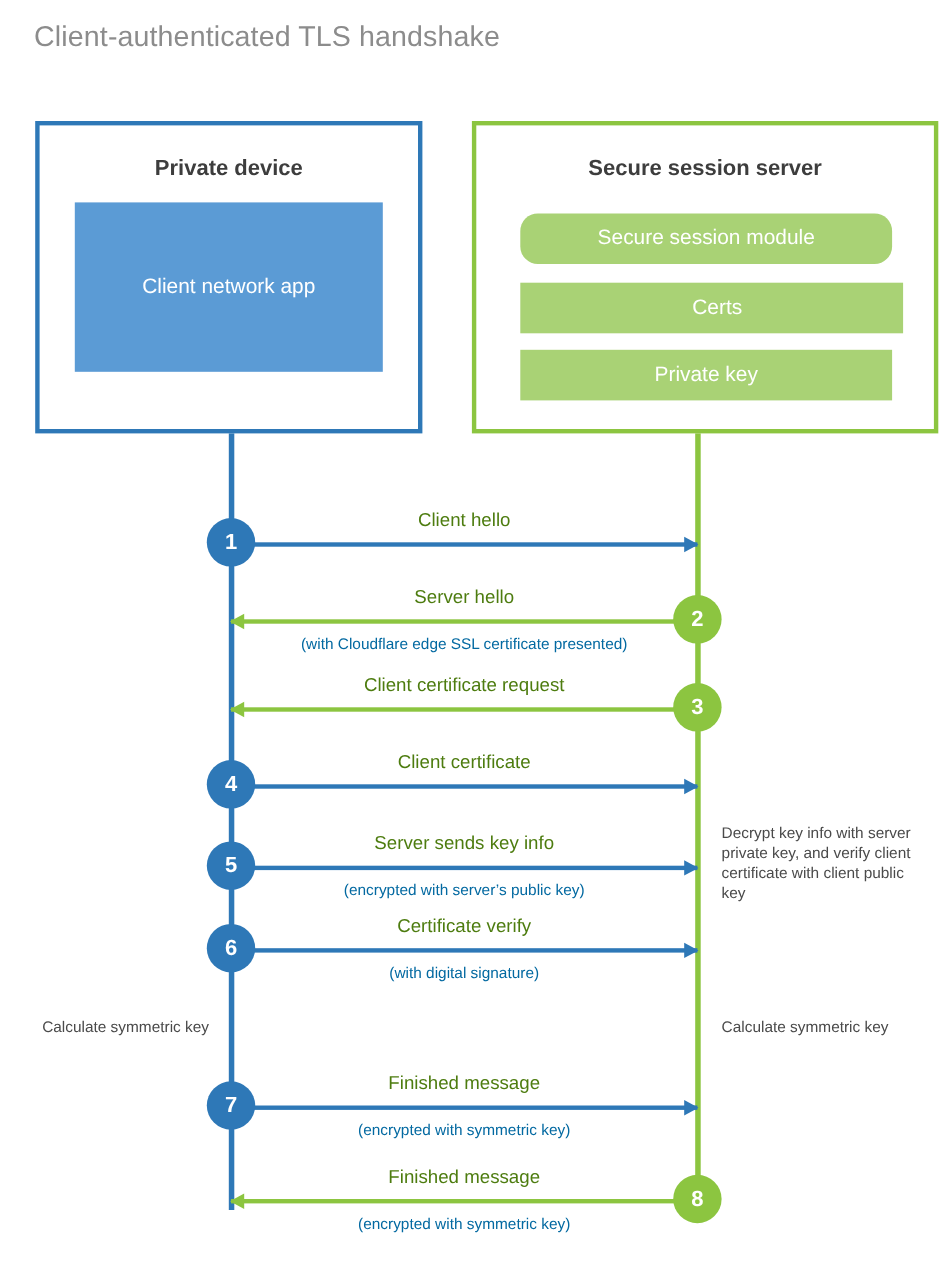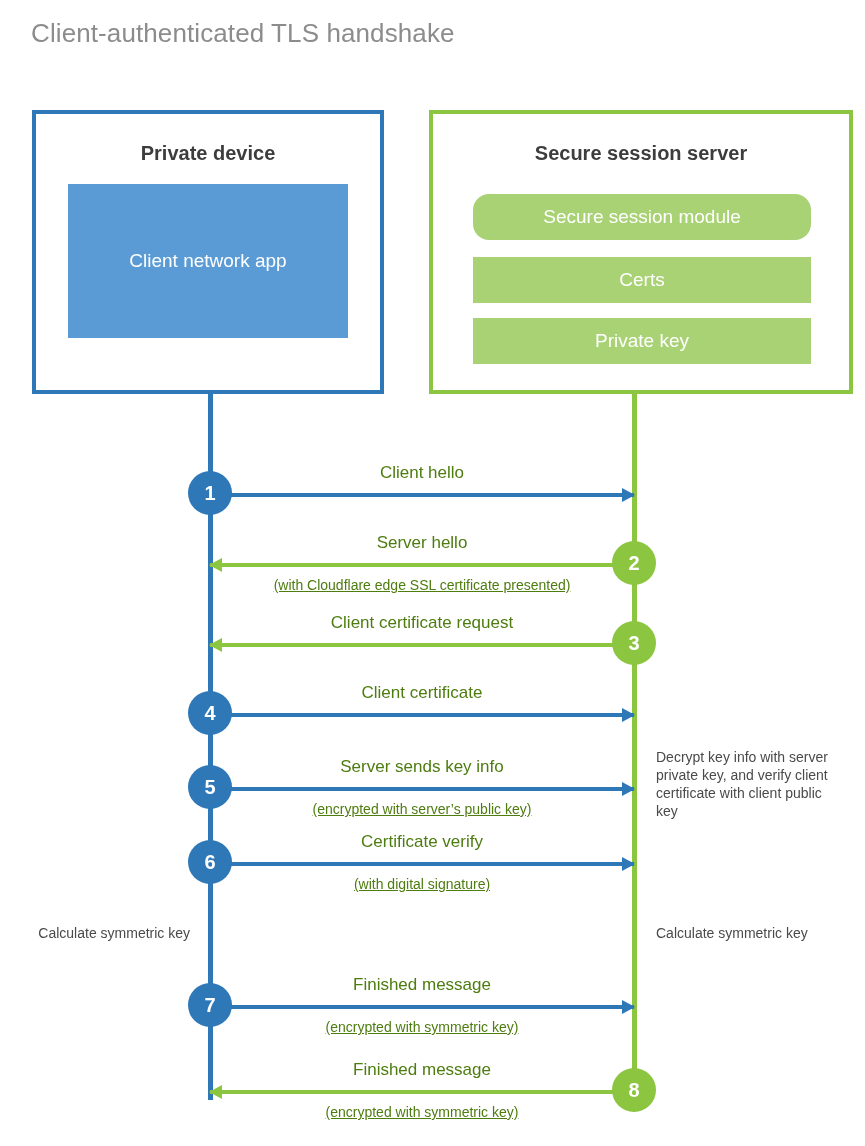--- a/index.html
+++ b/index.html
@@ -81,21 +81,21 @@
     height: 46px;
     background: #a9d275;
     color: #ffffff;
     font-size: 19px;
     display: flex;
     align-items: center;
     justify-content: center;
     text-align: center;
   }
   #server-bar-0 { top: 80px; border-radius: 16px; }
-  #server-bar-1 { top: 143px; }
+  #server-bar-1 { top: 143px; padding-left: 10px; }
   #server-bar-2 { top: 204px; }
 
   
   .lifeline {
     position: absolute;
     width: 5px;
   }
   #client-lifeline {
     left: 208px;
     top: 394px;
@@ -146,24 +146,23 @@
     color: #4d7c0f;
     top: -30px;
     white-space: nowrap;
   }
   .msg-sub {
     position: absolute;
     left: 180px;
     width: 484px;
     text-align: center;
     font-size: 14px;
-    color: #4d7c0f;
+    color: #0369a1;
     top: 14px;
     white-space: nowrap;
-    text-decoration: underline;
   }
 
   
   .step-circle {
     position: absolute;
     width: 44px;
     height: 44px;
     border-radius: 50%;
     color: #ffffff;
     font-size: 20px;

